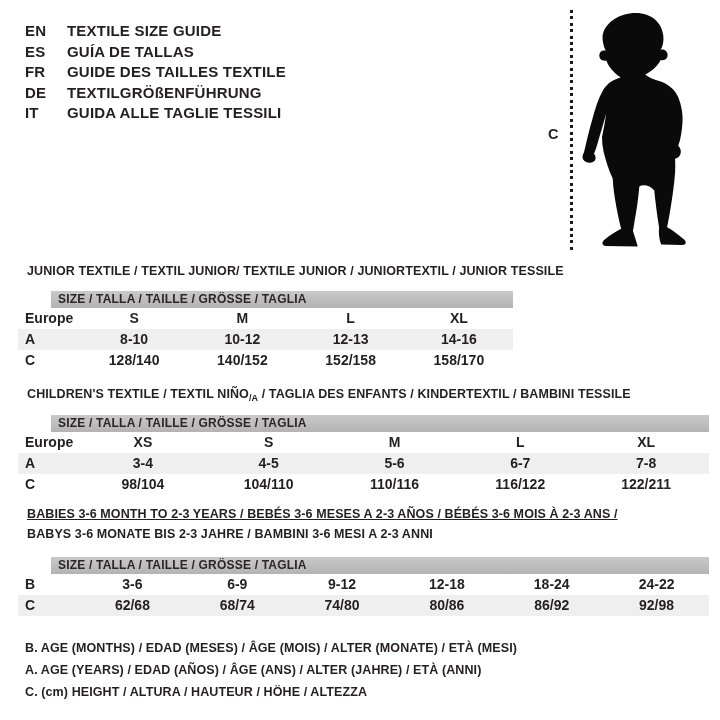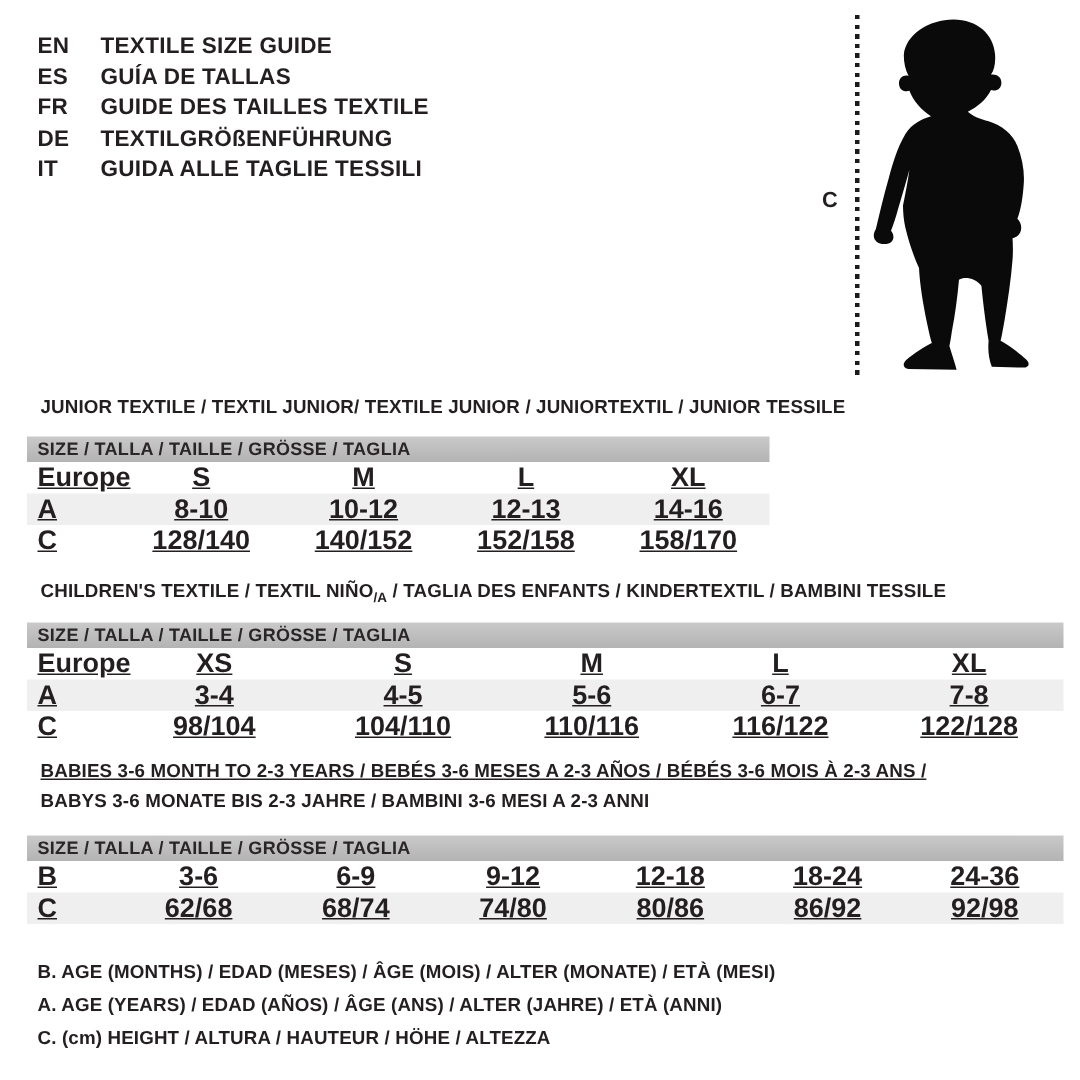--- a/index.html
+++ b/index.html
@@ -34,23 +34,23 @@
     font-weight:700;font-size:12.5px;line-height:20px;letter-spacing:.1px;
   }
   .sec-title .sub{font-size:9px;vertical-align:-3px;}
   .tbl{position:absolute;left:0;width:100%;}
   #section-0 .tbl{top:30px;}
   #section-1 .tbl{top:31px;}
   #section-2 .tbl{top:53px;}
   .tbar{
     height:17px;line-height:17px;padding-left:7px;box-sizing:border-box;
     background:linear-gradient(#c9c9c9,#b3b3b3);
-    font-weight:700;font-size:12px;letter-spacing:.2px;color:#2a2627;
-  }
-  .trow{display:flex;height:21px;line-height:21px;font-weight:700;font-size:18px;text-decoration:underline;}
+    font-weight:700;font-size:12px;letter-spacing:.2px;color:#2a2627;margin-left:33px;
+  }
+  .trow{display:flex;height:21px;line-height:21px;font-weight:700;font-size:14px;}
   .trow.shade{background:#efefef;}
   .tlabel{width:62px;flex:0 0 62px;padding-left:7px;box-sizing:border-box;}
   .tcell{flex:1;text-align:center;}
 
   
   .footnotes{position:absolute;top:637px;left:25px;}
   .fnote{font-weight:700;font-size:12.5px;line-height:22px;letter-spacing:.1px;white-space:nowrap;}
 </style>
 </head>
 <body>
@@ -180,37 +180,37 @@
           <div class="tcell">5-6</div>
           <div class="tcell">6-7</div>
           <div class="tcell">7-8</div>
         </div>
         <div class="trow">
           <div class="tlabel">C</div>
           <div class="tcell">98/104</div>
           <div class="tcell">104/110</div>
           <div class="tcell">110/116</div>
           <div class="tcell">116/122</div>
-          <div class="tcell">122/128</div>
+          <div class="tcell">122/211</div>
         </div>
       </div>
     </div>
   <div class="section" id="section-2">
       <div class="sec-title" style="top: 0px; text-decoration: underline;"><span>BABIES 3-6 MONTH TO 2-3 YEARS / BEBÉS 3-6 MESES A 2-3 AÑOS / BÉBÉS 3-6 MOIS À 2-3 ANS /</span></div>
       <div class="sec-title" style="top: 20px;"><span>BABYS 3-6 MONATE BIS 2-3 JAHRE / BAMBINI 3-6 MESI A 2-3 ANNI</span></div>
       <div class="tbl">
         <div class="tbar">SIZE / TALLA / TAILLE / GRÖSSE / TAGLIA</div>
         <div class="trow">
           <div class="tlabel">B</div>
           <div class="tcell">3-6</div>
           <div class="tcell">6-9</div>
           <div class="tcell">9-12</div>
           <div class="tcell">12-18</div>
           <div class="tcell">18-24</div>
-          <div class="tcell">24-36</div>
+          <div class="tcell">24-22</div>
         </div>
         <div class="trow shade">
           <div class="tlabel">C</div>
           <div class="tcell">62/68</div>
           <div class="tcell">68/74</div>
           <div class="tcell">74/80</div>
           <div class="tcell">80/86</div>
           <div class="tcell">86/92</div>
           <div class="tcell">92/98</div>
         </div>

